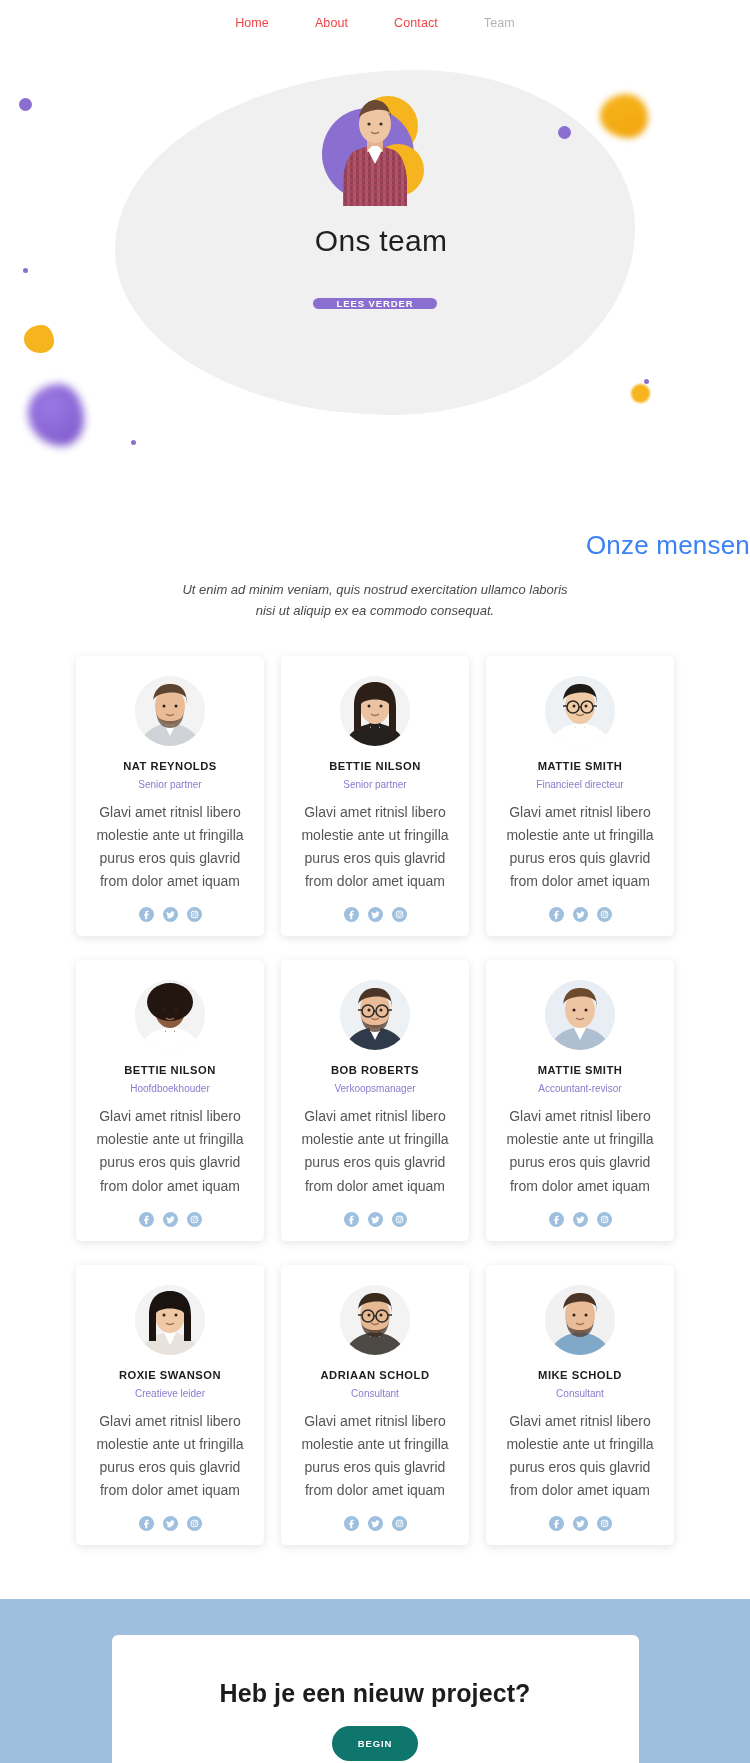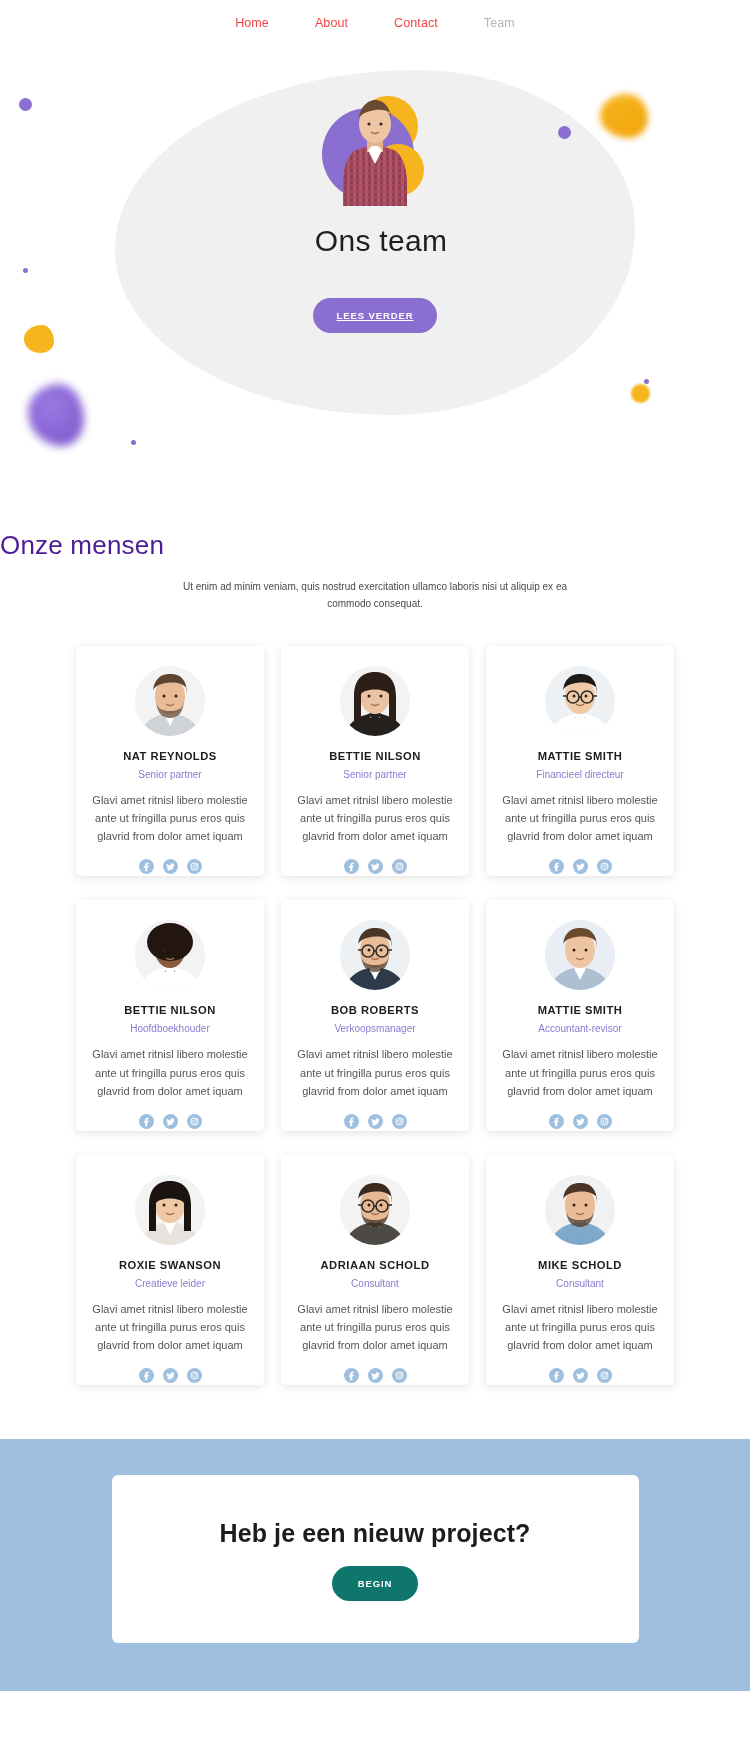--- a/index.html
+++ b/index.html
@@ -97,26 +97,25 @@
   }
   .hero-p + .hero-p { margin-top: 16px; }
   .btn-primary {
     display: inline-block;
     margin-top: 22px;
     background: #8a6fd0;
     color: #fff;
     font-size: 9.5px;
     font-weight: 700;
     letter-spacing: .9px;
-    padding: 12px 24px;
+    padding: 0 24px;
     border: none;
     border-radius: 18px;
     cursor: pointer;
     font-family: inherit;
-    text-decoration: underline;
   }
 
   
   .deco { position: absolute; z-index: 2; }
   .d1 { left: 19px;  top: 52px;  width: 13px; height: 13px; border-radius: 50%; background: #8a6fd0; }
   .d2 { left: 558px; top: 80px;  width: 13px; height: 13px; border-radius: 50%; background: #8a6fd0; }
   .d3 { left: 23px;  top: 222px; width: 5px;  height: 5px;  border-radius: 50%; background: #8a6fd0; }
   .d4 { left: 131px; top: 394px; width: 5px;  height: 5px;  border-radius: 50%; background: #8a6fd0; }
   .d5 { left: 644px; top: 333px; width: 5px;  height: 5px;  border-radius: 50%; background: #8a6fd0; }
   .d6 {
@@ -138,46 +137,47 @@
   .d9 {
     left: 28px; top: 338px; width: 56px; height: 62px;
     background: radial-gradient(circle at 40% 35%, #9b7ae4, #7b55c9);
     border-radius: 56% 44% 38% 62% / 46% 58% 42% 54%;
     filter: blur(4px);
   }
 
   
   .team { padding: 52px 0 54px; background: #fff; }
   .section-title {
-    text-align: left;
+    text-align: right;
     font-size: 26px;
     font-weight: 400;
-    color: #4c1d95;
+    color: #3b82f6;
     letter-spacing: .2px;
     margin-bottom: 18px;
   }
   .section-sub {
     text-align: center;
-    font-size: 10px;
+    font-size: 13px;
     line-height: 1.65;
     color: #4a4a4a;
     width: 400px;
     margin: 0 auto 34px;
+    font-style: italic;
   }
   .grid {
     display: grid;
     grid-template-columns: repeat(3, 188px);
     justify-content: center;
     gap: 24px 17px;
   }
   .card {
     background: #fff;
     border-radius: 5px;
     box-shadow: 0 2px 10px rgba(0,0,0,.11);
-    padding: 20px 14px 2px;
+    padding: 20px 14px 14px;
     text-align: center;
   }
   .card-photo {
     width: 70px; height: 70px;
     border-radius: 50%;
     background: #f2f2f2;
     margin: 0 auto 14px;
     overflow: hidden;
     position: relative;
   }
@@ -187,21 +187,21 @@
     letter-spacing: .5px;
     color: #1c1c1c;
     margin-bottom: 7px;
   }
   .card-role {
     font-size: 10px;
     color: #8a7ad0;
     margin-bottom: 11px;
   }
   .card-desc {
-    font-size: 11px;
+    font-size: 14px;
     line-height: 1.65;
     color: #555;
     margin-bottom: 14px;
   }
   .socials { display: flex; justify-content: center; gap: 9px; }
   .soc {
     width: 15px; height: 15px;
     border-radius: 50%;
     display: flex; align-items: center; justify-content: center;
     cursor: pointer;

